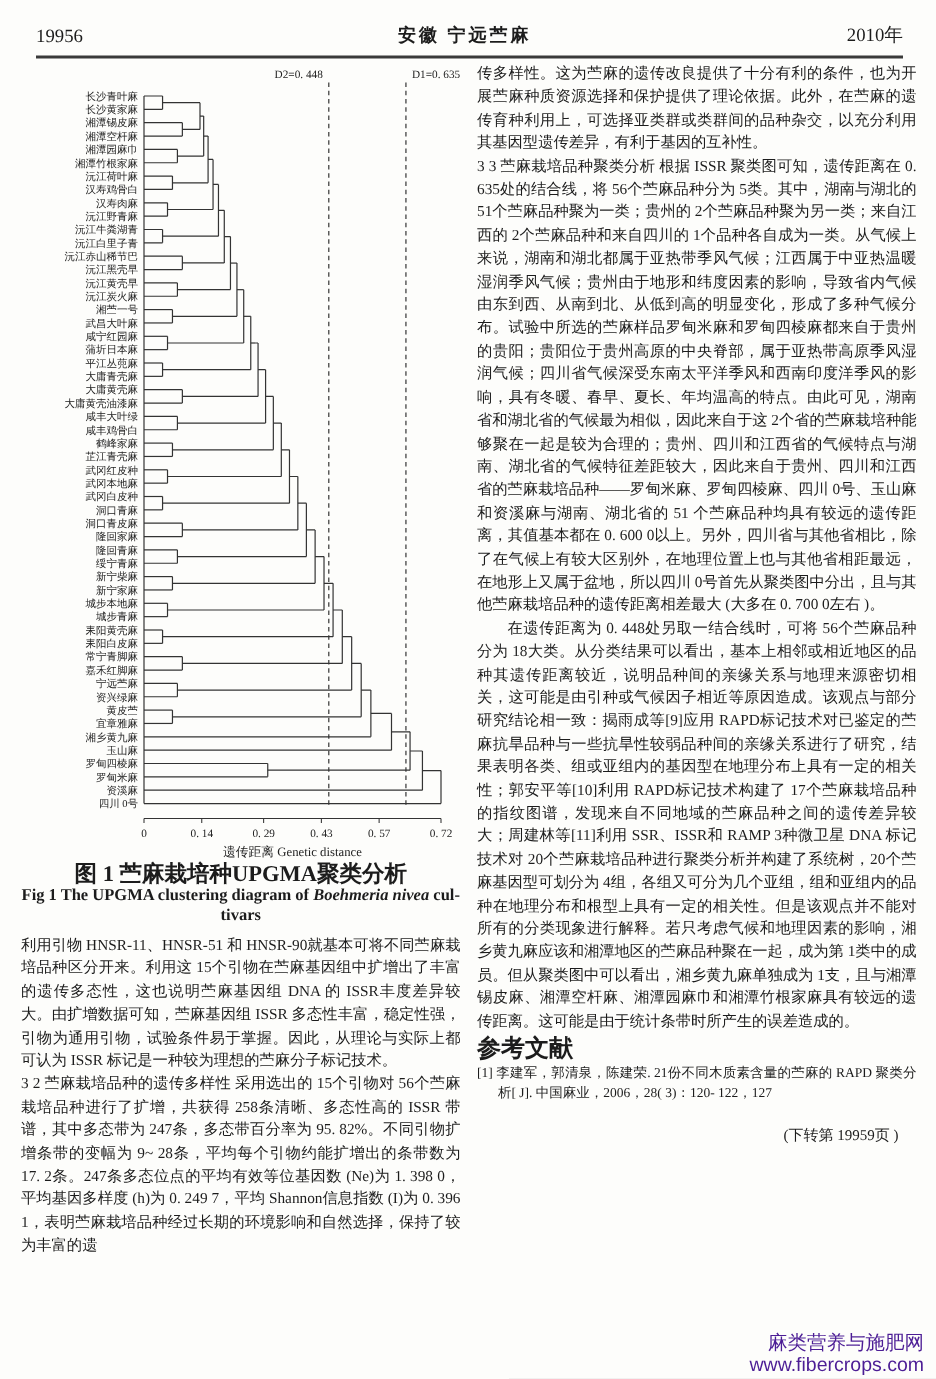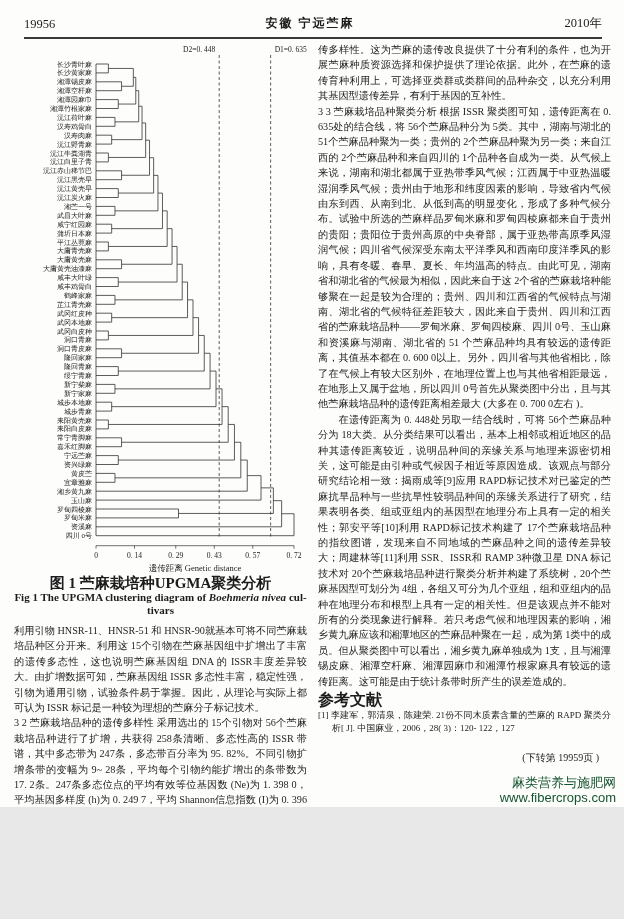--- a/index.html
+++ b/index.html
@@ -1,16 +1,16 @@
 <!DOCTYPE html>
 <html><head>
 <meta charset="utf-8">
 <style>
   html,body{margin:0;padding:0;background:#e8e8e8;}
-  .page{position:relative;width:624px;height:807px;margin:0 auto;background:#fdfdfb;
+  .page{position:relative;width:624px;height:919px;margin:0 auto;background:#fdfdfb;
         font-family:"Liberation Serif","DejaVu Serif",serif;color:#1c1c1c;overflow:hidden;}
   
   .header{position:absolute;top:10px;left:24px;right:22px;height:22px;
           display:flex;justify-content:space-between;align-items:flex-end;
           font-size:12.5px;border-bottom:2px solid #3a3a3a;padding-bottom:5px;}
   .header .journal{letter-spacing:2px;font-weight:bold;font-size:12px;}
   
   .cols{position:absolute;top:42px;left:14px;right:13px;display:flex;gap:11px;}
   .col{width:293px;font-size:10.2px;line-height:15.4px;text-align:justify;}
   .col p{margin:0;}
@@ -21,21 +21,21 @@
   .cap-cn{text-align:center;font-weight:bold;font-size:15px;margin:2px 0 1px;line-height:14px;}
   .cap-en{text-align:center;font-weight:bold;font-size:11px;line-height:13px;margin-bottom:6px;}
   .cap-en i{font-style:italic;}
   
   .refs-head{font-weight:bold;font-size:16px;margin-top:3px;}
   .ref-item{font-size:9px;line-height:12.5px;padding-left:14px;text-indent:-14px;margin-top:2px;}
   .continue{text-align:right;font-size:10px;margin-top:16px;padding-right:12px;}
   
   .footer{position:absolute;left:14px;bottom:8px;font-size:11.5px;color:#8f8f8f;white-space:nowrap;}
   .footer .url{margin-left:18px;}
-  .watermark{position:absolute;right:8px;bottom:2px;text-align:right;color:#14532d;
+  .watermark{position:absolute;right:8px;bottom:2px;text-align:right;color:#4c1d95;
              font-size:13px;line-height:15px;font-family:"Liberation Sans","DejaVu Sans",sans-serif;}
 </style>
 </head>
 <body>
 
 <div class="page">
 
   <div class="header">
     <span>19956</span>
     <span class="journal">安徽 宁远苎麻</span>

